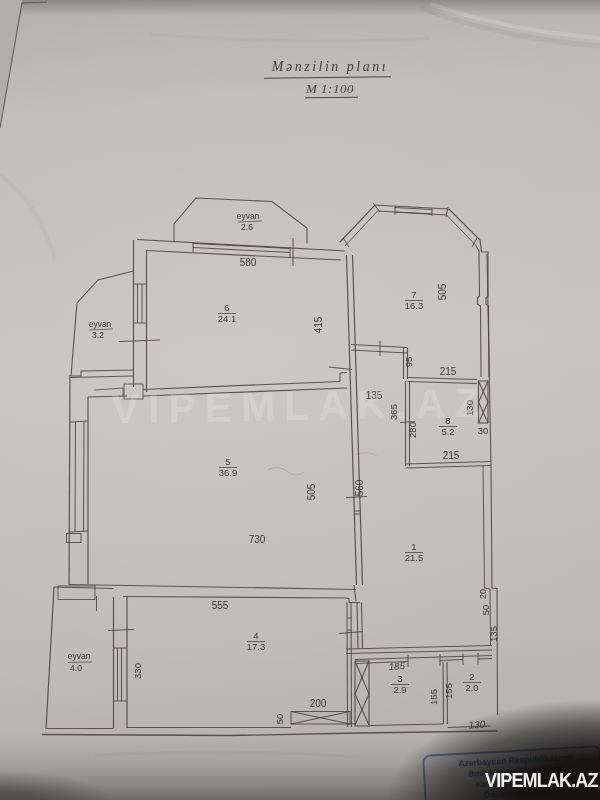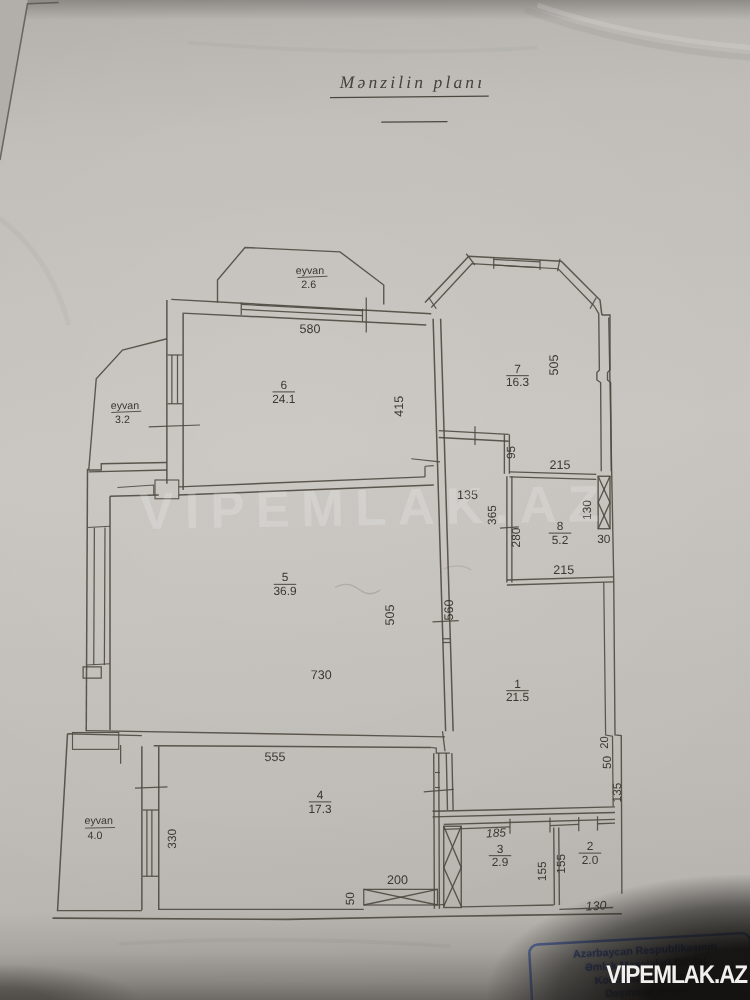--- a/index.html
+++ b/index.html
@@ -22,20 +22,22 @@
   <svg class="abs" style="left:0;top:0" width="600" height="800" viewBox="0 0 600 800">
     <polygon points="0,0 22,0 22,3 0,128" fill="#b2afaa"></polygon>
     <polyline points="47,2 22,3 0,128" fill="none" stroke="#55514b" stroke-width="1.2" stroke-opacity="0.8"></polyline>
   </svg>
 
   <div class="abs" style="left:200px;top:59px;width:260px;text-align:center;
     font-family:'Liberation Serif',serif;font-style:italic;font-size:14px;color:#45423c;letter-spacing:2.5px;">Mənzilin planı</div>
 
   <div class="abs" style="left:264px;top:76.5px;width:127px;height:1.3px;background:#4a473f;transform:rotate(-0.6deg);"></div>
 
+  <div class="abs" style="left:250px;top:81px;width:160px;text-align:center;
+    font-family:'Liberation Serif',serif;font-style:italic;font-size:13px;color:#45423c;letter-spacing:0.5px;">M 1:100</div>
 
   <div class="abs" style="left:305px;top:96.5px;width:53px;height:1.2px;background:#4a473f;transform:rotate(-0.6deg);"></div>
 
   <svg class="abs" style="left:0;top:0" width="600" height="800" viewBox="0 0 600 800">
     <path d="M420,8 Q500,38 600,46" fill="none" stroke="#8d8a85" stroke-width="5" stroke-opacity="0.18"></path>
     <path d="M430,4 Q505,30 600,38" fill="none" stroke="#ffffff" stroke-width="4" stroke-opacity="0.14"></path>
     <path d="M150,34 Q300,46 430,38" fill="none" stroke="#8d8a85" stroke-width="3" stroke-opacity="0.10"></path>
     <path d="M268,470 q10,-6 20,2 q8,6 16,0" fill="none" stroke="#928f8a" stroke-width="1" stroke-opacity="0.45"></path>
     <path d="M355,455 q12,-5 22,1" fill="none" stroke="#928f8a" stroke-width="1" stroke-opacity="0.35"></path>
     <path d="M0,175 Q40,205 55,260" fill="none" stroke="#8d8a85" stroke-width="4" stroke-opacity="0.10"></path>

